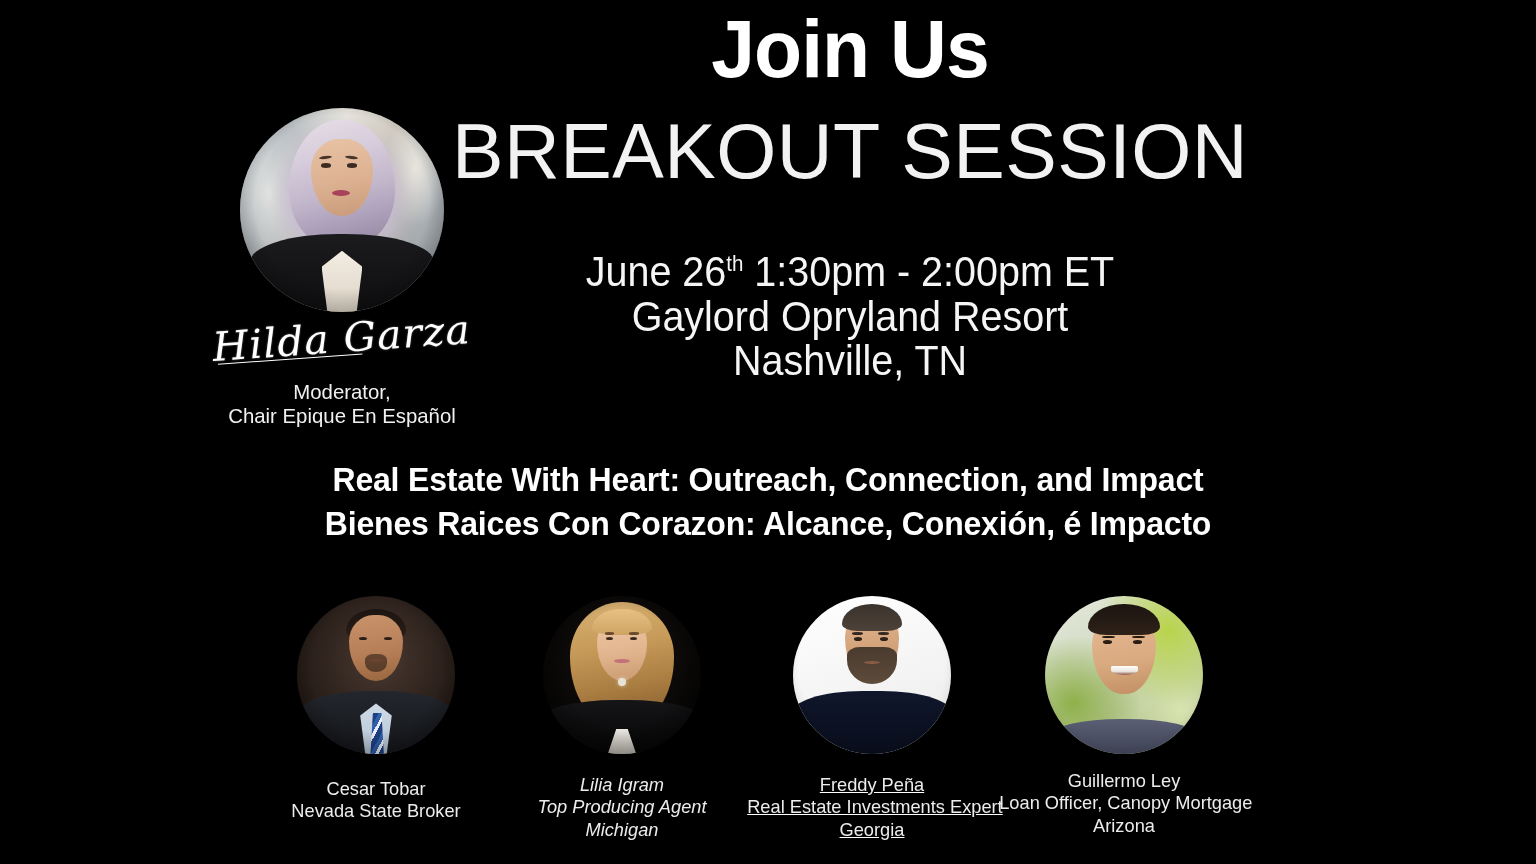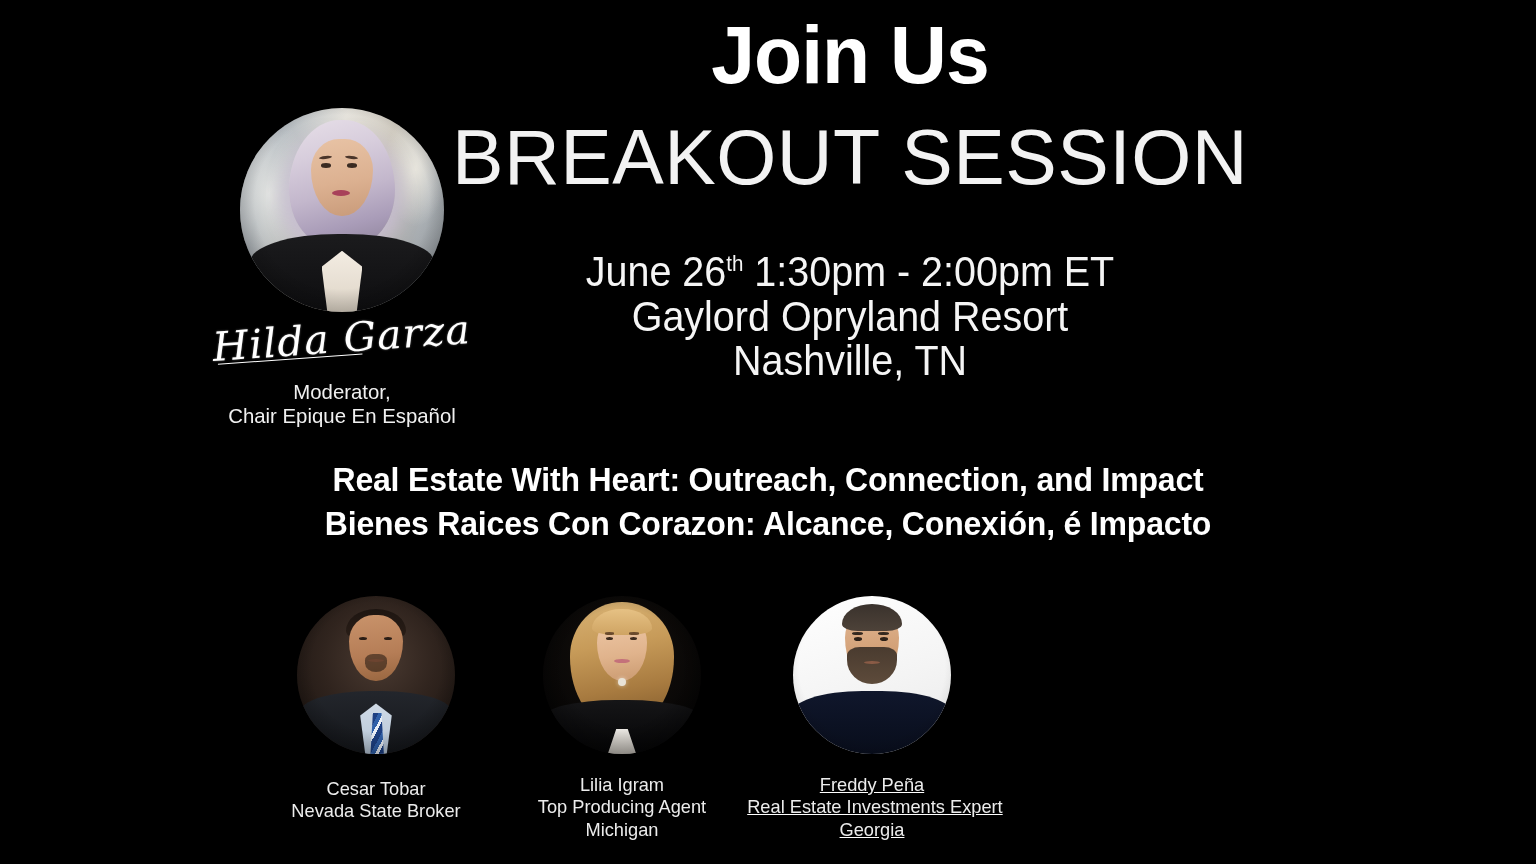--- a/index.html
+++ b/index.html
@@ -20,21 +20,20 @@
     color: #ffffff;
   }
 
   
   #headline-block {
     position: absolute;
     left: 420px;
     top: 8px;
     width: 860px;
     text-align: center;
-    margin-top: 6px;
   }
   #join-us {
     font-family: "Liberation Sans", sans-serif;
     font-weight: 700;
     font-size: 82px;
     line-height: 1.0;
     letter-spacing: -1px;
     color: #ffffff;
     margin: 0;
     transform: scaleX(0.96);
@@ -229,21 +228,21 @@
     font-size: 19px;
     line-height: 1.18;
     color: #ececec;
     font-weight: 400;
     transform: scaleX(0.96);
   }
   .speaker-caption span { display: block; white-space: nowrap; }
 
   
   #speaker-0 { left: 16px; }
-  #speaker-1 { left: 262px; }
+  #speaker-1 { left: 262px; font-style: italic; }
   #speaker-2 { left: 512px; text-decoration: underline; }
   #speaker-3 { left: 764px; }
 
   #speaker-0 .speaker-caption { margin-top: 24px; }
   #speaker-1 .speaker-caption { margin-top: 20px; }
   #speaker-2 .speaker-caption { margin-top: 20px; }
   #speaker-3 .speaker-caption { margin-top: 16px; }
 
   
   #p0 .bg { position:absolute; inset:0;
@@ -452,15 +451,34 @@
         <div class="mouth"></div>
         <div class="vignette"></div>
       </div>
       <div class="speaker-caption">
         <span>Freddy Peña</span>
         <span>Real Estate Investments Expert</span>
         <span>Georgia</span>
       </div>
     </div>
 
+    <div class="speaker" id="speaker-3">
+      <div class="portrait" id="p3">
+        <div class="bg"></div>
+        <div class="shirt"></div>
+        <div class="head"></div>
+        <div class="hair"></div>
+        <div class="browL"></div>
+        <div class="browR"></div>
+        <div class="eyeL"></div>
+        <div class="eyeR"></div>
+        <div class="smile"></div>
+        <div class="vignette"></div>
+      </div>
+      <div class="speaker-caption">
+        <span>Guillermo Ley</span>
+        <span>Loan Officer, Canopy Mortgage</span>
+        <span>Arizona</span>
+      </div>
+    </div>
 
   </div>
 </div>
 
 </body></html>

